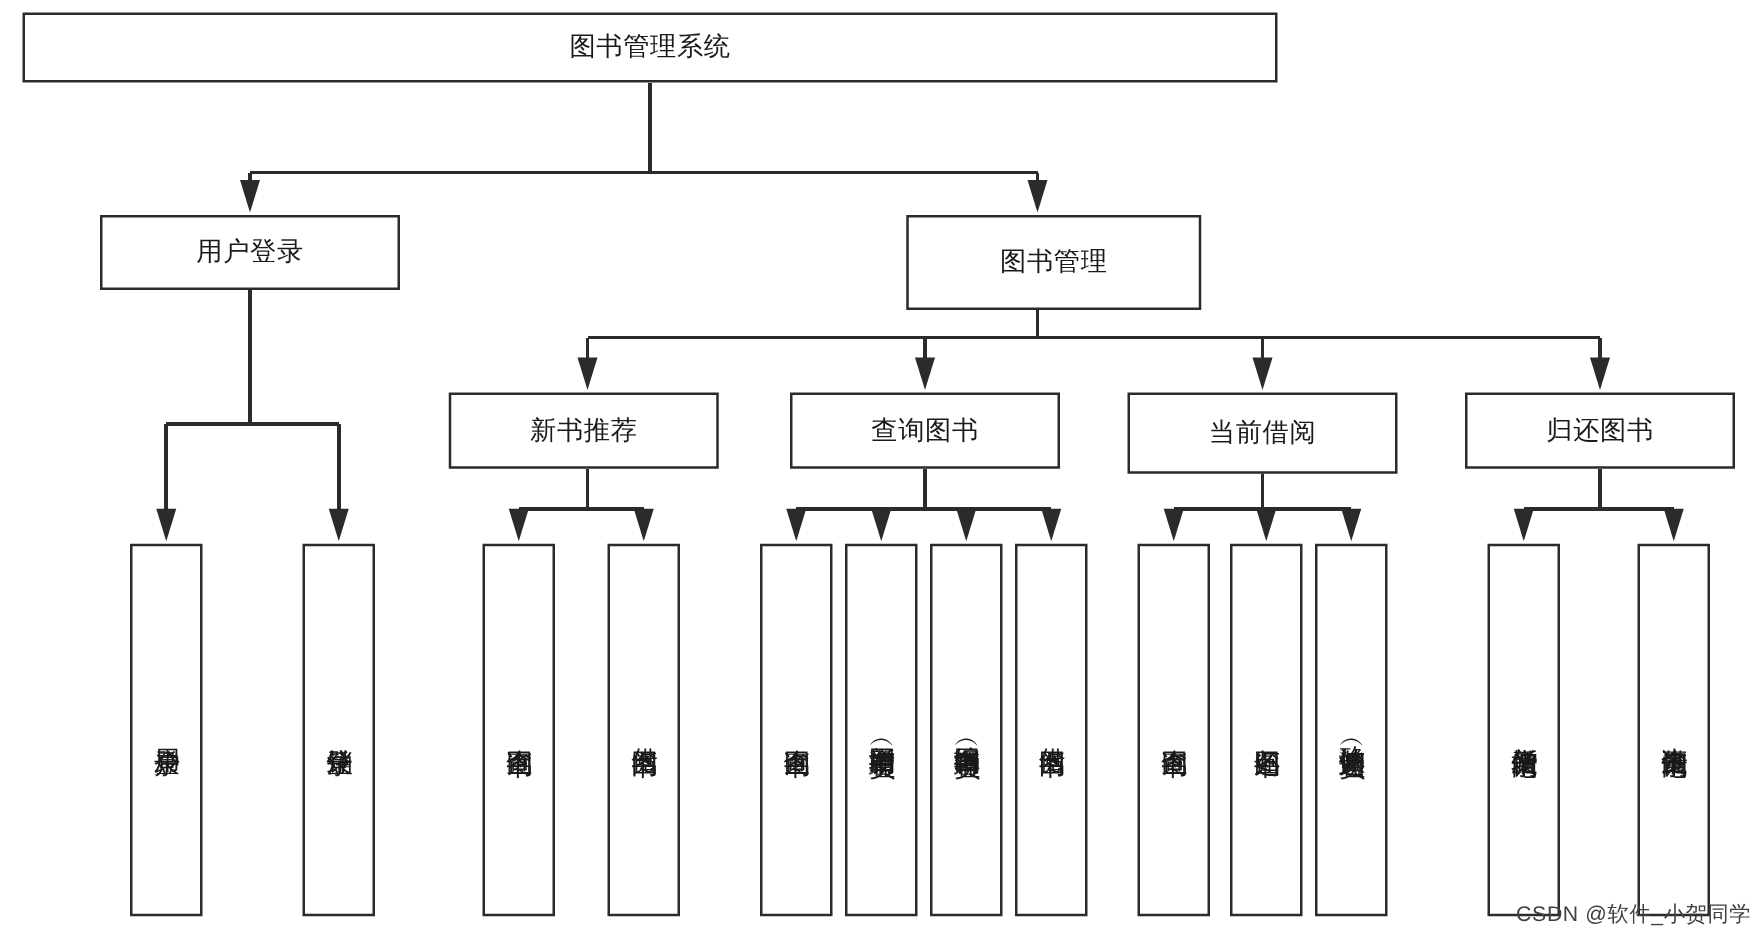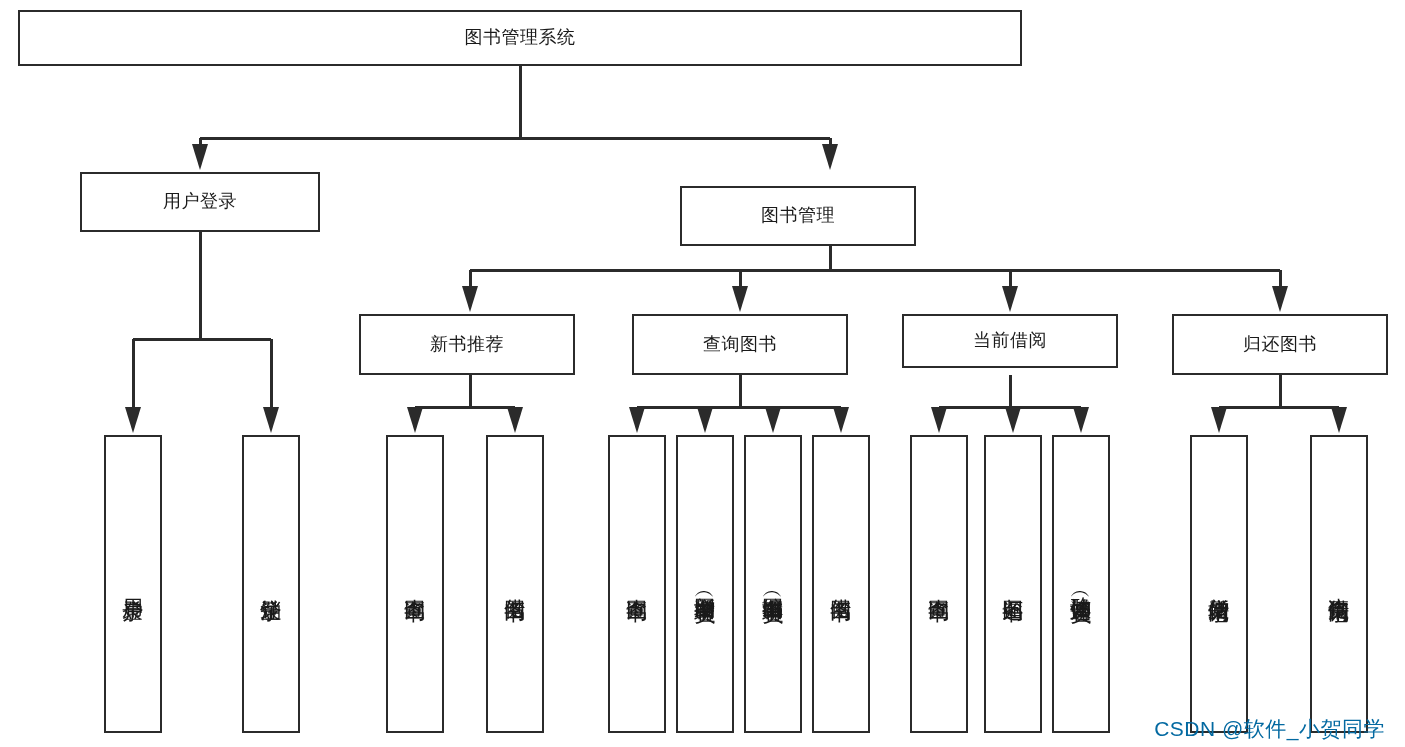--- a/index.html
+++ b/index.html
@@ -25,21 +25,21 @@
     position: absolute;
     box-sizing: border-box;
     border: 2px solid #2b2b2b;
     background: #ffffff;
     display: flex;
     align-items: center;
     justify-content: center;
     overflow: hidden;
   }
   .node-label-h {
-    font-size: 18px;
+    font-size: 21px;
     color: #1a1a1a;
     line-height: 1.2;
     letter-spacing: 0.5px;
     white-space: nowrap;
     text-align: center;
   }
   .node-box.leaf {
     align-items: center;
     justify-content: center;
   }
@@ -56,24 +56,24 @@
   #connector-layer {
     position: absolute;
     left: 0;
     top: 0;
     width: 1405px;
     height: 747px;
     pointer-events: none;
   }
   #watermark {
     position: absolute;
-    right: 20px;
+    right: 4px;
     bottom: 4px;
-    font-size: 21px;
-    color: #0369a1;
+    font-size: 17px;
+    color: #404040;
     letter-spacing: 0.5px;
     white-space: nowrap;
   }
 </style>
 </head>
 <body>
 
 <div id="diagram-root">
 
   <svg id="connector-layer" viewBox="0 0 1405 747" width="1405" height="747" xmlns="http://www.w3.org/2000/svg">
@@ -133,30 +133,30 @@
       </g>
   </svg>
 
   <div id="node-layer">
       <div class="node-box" style="left: 18px; top: 10px; width: 1004px; height: 56px;">
         <span class="node-label-h">图书管理系统</span>
       </div>
       <div class="node-box" style="left: 80px; top: 172px; width: 240px; height: 60px;">
         <span class="node-label-h">用户登录</span>
       </div>
-      <div class="node-box" style="left: 680px; top: 172px; width: 236px; height: 60px; margin-top: 14px;">
+      <div class="node-box" style="left: 725px; top: 172px; width: 236px; height: 76px;">
         <span class="node-label-h">图书管理</span>
       </div>
       <div class="node-box" style="left: 359px; top: 314px; width: 216px; height: 61px;">
         <span class="node-label-h">新书推荐</span>
       </div>
       <div class="node-box" style="left: 632px; top: 314px; width: 216px; height: 61px;">
         <span class="node-label-h">查询图书</span>
       </div>
-      <div class="node-box" style="left: 902px; top: 314px; width: 216px; height: 54px;">
+      <div class="node-box" style="left: 902px; top: 314px; width: 216px; height: 65px;">
         <span class="node-label-h">当前借阅</span>
       </div>
       <div class="node-box" style="left: 1172px; top: 314px; width: 216px; height: 61px;">
         <span class="node-label-h">归还图书</span>
       </div>
       <div class="node-box leaf" style="left: 104px; top: 435px; width: 58px; height: 298px;">
         <span class="node-label-v">用户登录</span>
       </div>
       <div class="node-box leaf" style="left: 242px; top: 435px; width: 58px; height: 298px;">
         <span class="node-label-v">注销登录</span>

